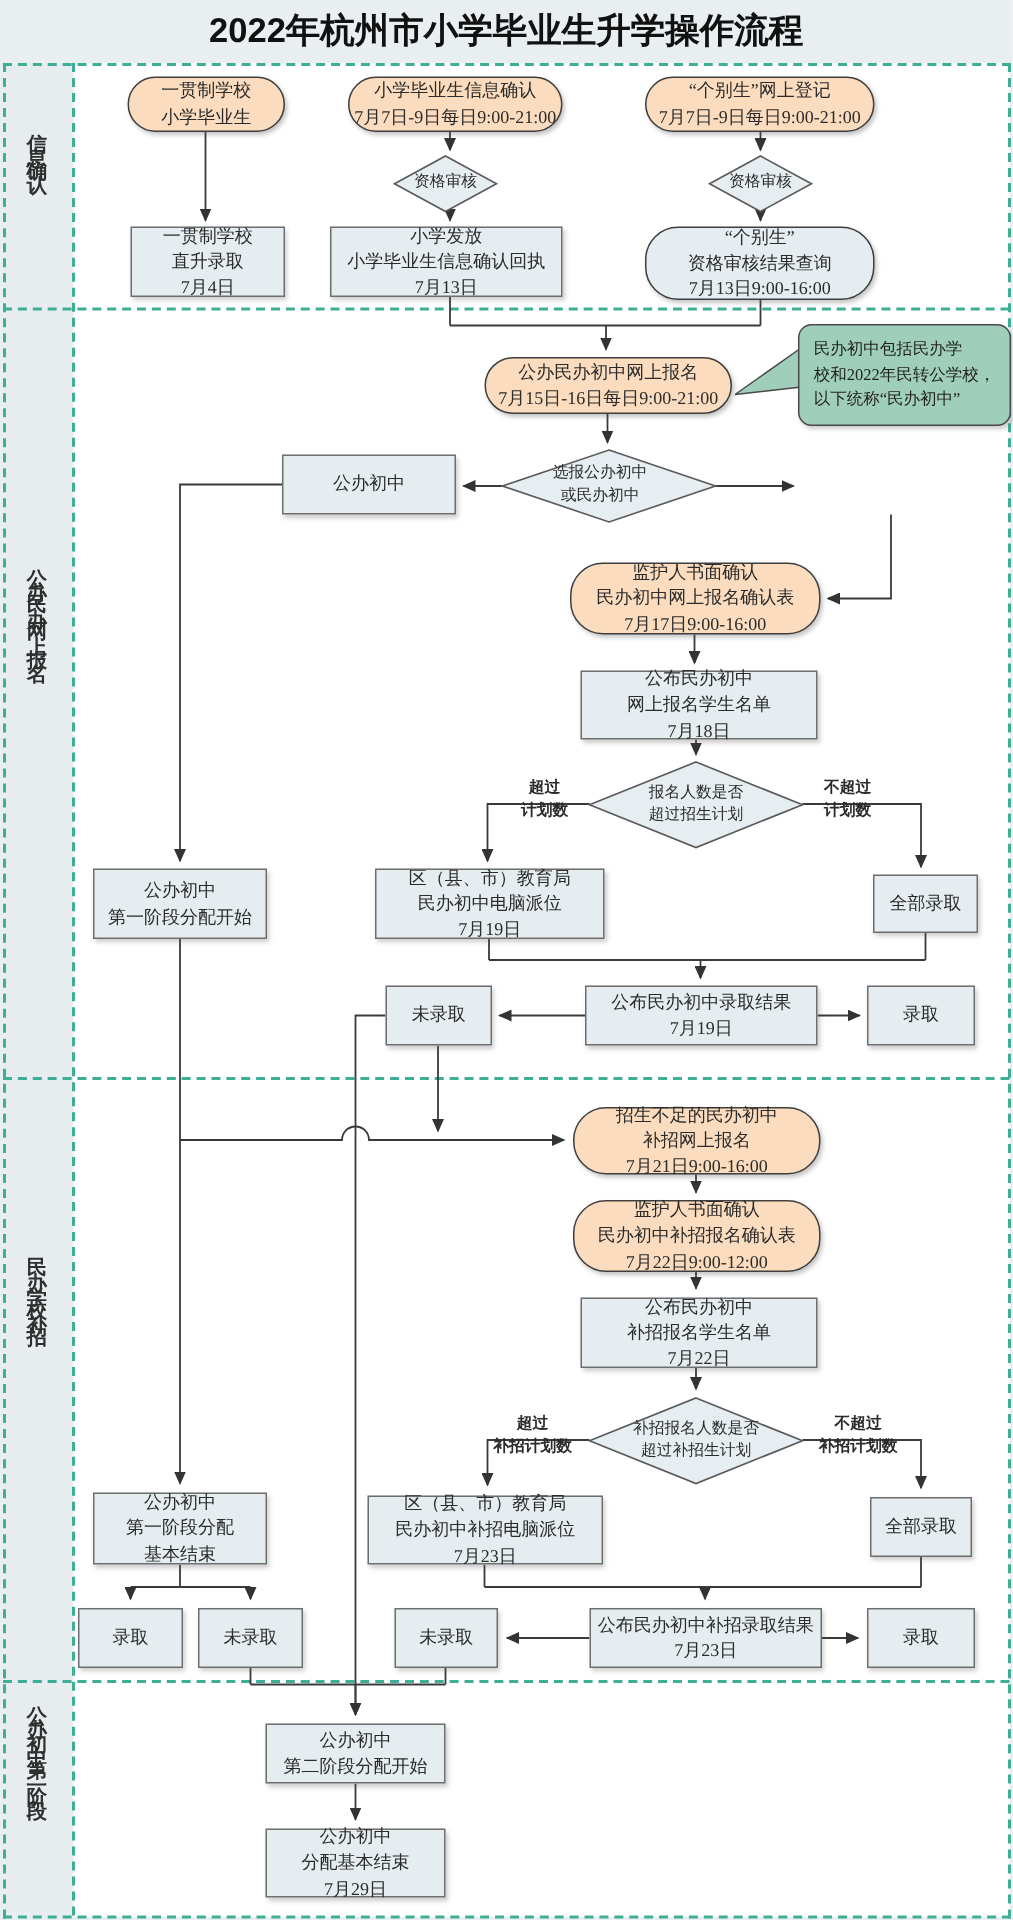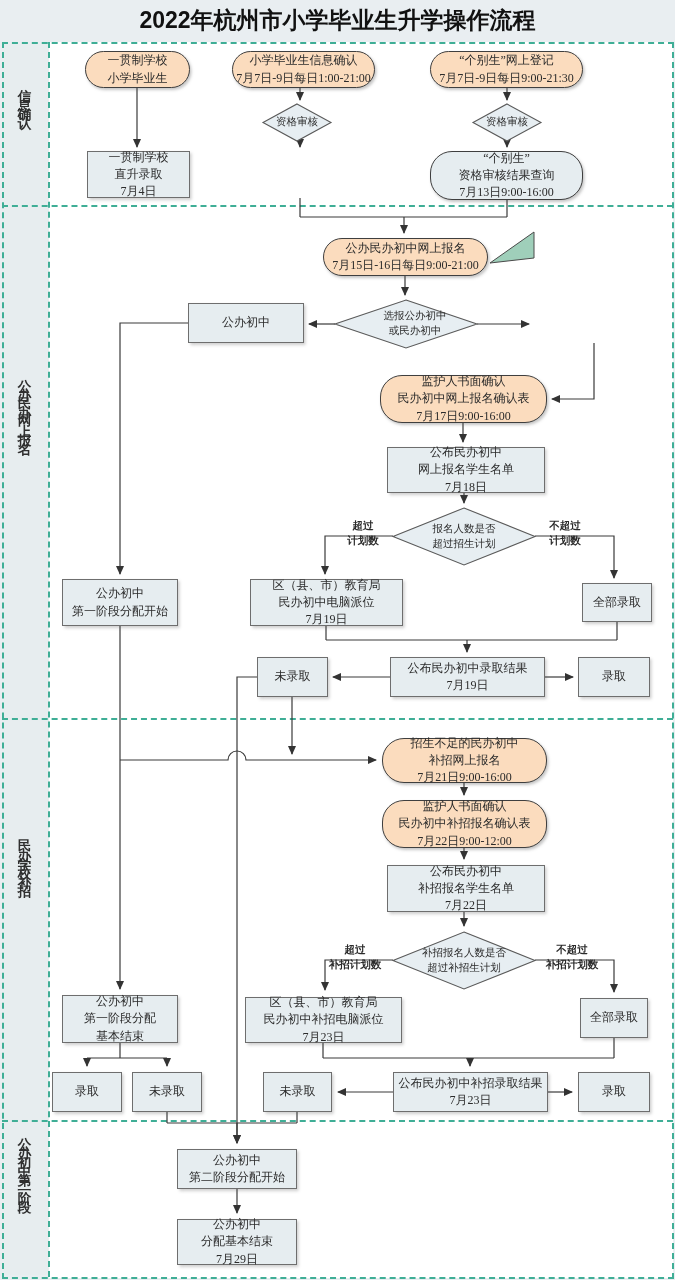--- a/index.html
+++ b/index.html
@@ -104,35 +104,41 @@
       <polygon points="507,104 541,122.5 507,141 473,122.5"></polygon>
       <polygon points="406,300 477,324 406,348 335,324"></polygon>
       <polygon points="464,508 535,536.5 464,565 393,536.5"></polygon>
       <polygon points="464,932 535,960.5 464,989 393,960.5"></polygon>
     </g>
   </svg>
 
   <div class="node stadium" style="left:85px;top:51px;width:105px;height:37px">一贯制学校
 小学毕业生</div>
   <div class="node stadium" style="left:232px;top:51px;width:143px;height:37px">小学毕业生信息确认
-7月7日-9日每日1:00-21:00</div>
+7月7日-9日每日9:00-21:00</div>
   <div class="node stadium" style="left:430px;top:51px;width:153px;height:37px">“个别生”网上登记
-7月7日-9日每日9:00-21:30</div>
+7月7日-9日每日9:00-21:00</div>
   <div class="dmdtext" style="left:263px;top:104px;width:68px;height:37px">资格审核</div>
   <div class="dmdtext" style="left:473px;top:104px;width:68px;height:37px">资格审核</div>
   <div class="node rect" style="left:87px;top:151px;width:103px;height:47px">一贯制学校
 直升录取
 7月4日</div>
+  <div class="node rect" style="left:220px;top:151px;width:155px;height:47px">小学发放
+小学毕业生信息确认回执
+7月13日</div>
   <div class="node stadium gray" style="left:430px;top:151px;width:153px;height:49px">“个别生”
 资格审核结果查询
 7月13日9:00-16:00</div>
 
   <div class="node stadium" style="left:323px;top:238px;width:165px;height:38px">公办民办初中网上报名
 7月15日-16日每日9:00-21:00</div>
-  <div class="dmdtext" style="left:344px;top:302px;width:142px;height:44px">选报公办初中
+  <div class="callout" style="left:532px;top:216px;width:140px;height:66px">民办初中包括民办学
+校和2022年民转公学校，
+以下统称“民办初中”</div>
+  <div class="dmdtext" style="left:329px;top:302px;width:142px;height:44px">选报公办初中
 或民办初中</div>
   <div class="node rect" style="left:188px;top:303px;width:116px;height:40px">公办初中</div>
   <div class="node stadium" style="left:380px;top:375px;width:167px;height:48px">监护人书面确认
 民办初中网上报名确认表
 7月17日9:00-16:00</div>
   <div class="node rect" style="left:387px;top:447px;width:158px;height:46px">公布民办初中
 网上报名学生名单
 7月18日</div>
   <div class="dmdtext" style="left:393px;top:510px;width:142px;height:53px">报名人数是否
 超过招生计划</div>

